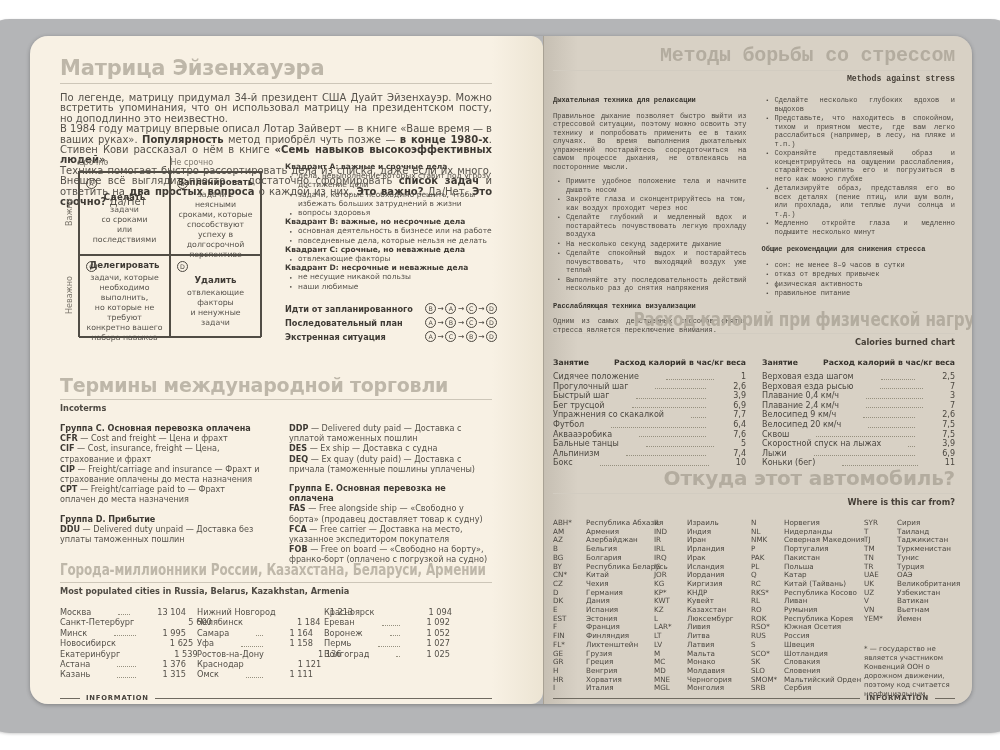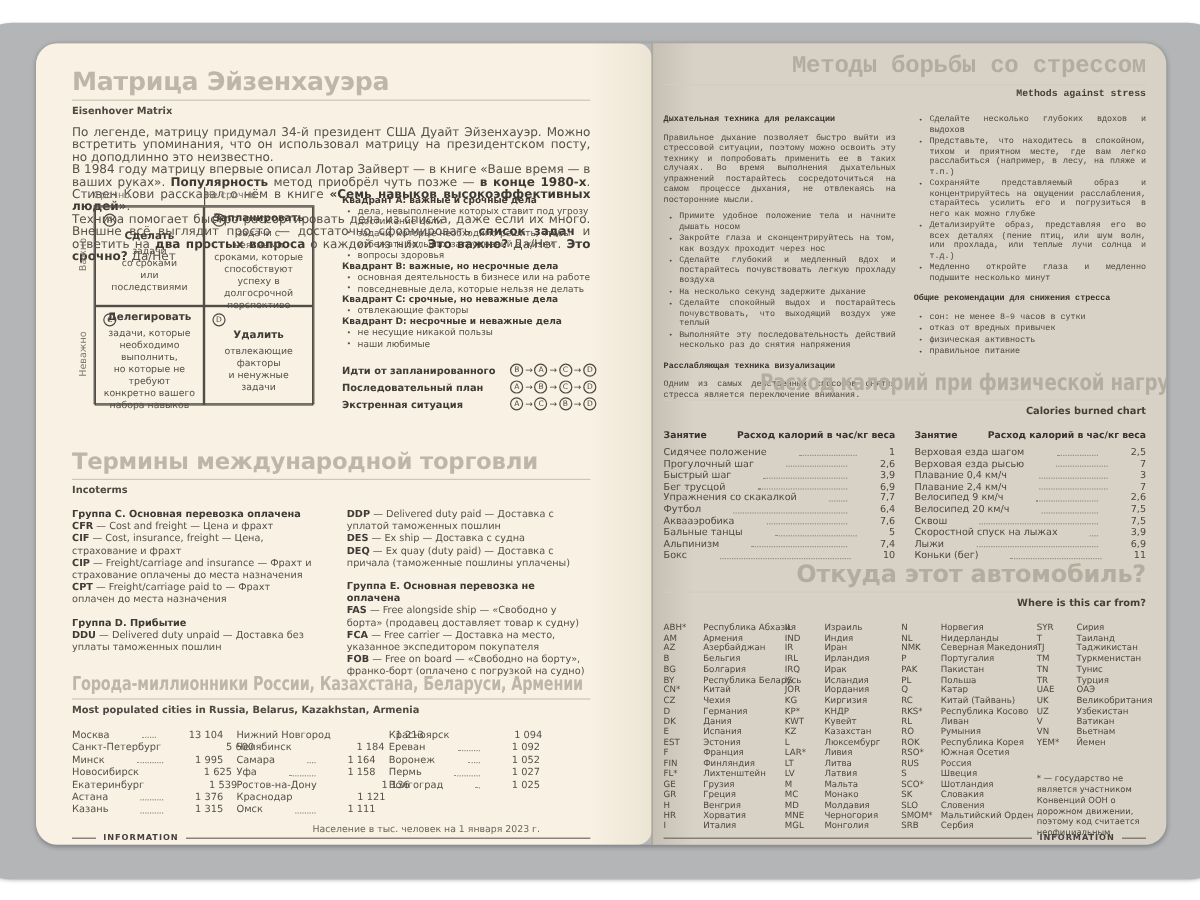--- a/index.html
+++ b/index.html
@@ -108,21 +108,20 @@
 <body>
 
 <div class="notebook">
   <div class="spread">
 
     <div class="page page-left">
 
       <section id="sec-eisenhower">
         <h2 class="t-left">Матрица Эйзенхауэра</h2>
         <div class="rule"></div>
-        <div class="sub">Eisenhover Matrix</div>
         <div id="eis-intro">
             <p class="ip"><span>По легенде, матрицу придумал 34-й президент США Дуайт Эйзенхауэр. Можно встретить упоминания, что он использовал матрицу на президентском посту, но доподлинно это неизвестно.</span></p>
             <p class="ip"><span>В 1984 году матрицу впервые описал Лотар Зайверт — в книге «Ваше время — в ваших руках». </span><span class="b">Популярность</span><span> метод приобрёл чуть позже — </span><span class="b">в конце 1980-х</span><span>. Стивен Кови рассказал о нём в книге </span><span class="b">«Семь навыков высокоэффективных людей»</span><span>.</span></p>
             <p class="ip"><span>Техника помогает быстро рассортировать дела из списка, даже если их много. Внешне всё выглядит просто — достаточно сформировать </span><span class="b">список задач</span><span> и ответить на </span><span class="b">два простых вопроса</span><span> о каждой из них. </span><span class="b">Это важно?</span><span> Да/Нет. </span><span class="b">Это срочно?</span><span> Да/Нет</span></p>
           </div>
       </section>
 
       <div id="matrix-block">
         <div id="m-cols">
             <div class="m-cl">Срочно</div>
@@ -347,21 +346,20 @@
                 <span class="dots"></span>
                 <span class="dv">1 027</span>
               </div>
               <div class="drow">
                 <span class="dn">Волгоград</span>
                 <span class="dots"></span>
                 <span class="dv">1 025</span>
               </div>
             </div>
           </div>
-        <div class="cities-note">Население в тыс. человек на 1 января 2023 г.</div>
       </section>
 
       <div class="footer footer-left">
         <div class="f-dash"></div>
         <div class="f-text">INFORMATION</div>
         <div class="f-line"></div>
       </div>
     </div>
 
     <div class="page page-right">

